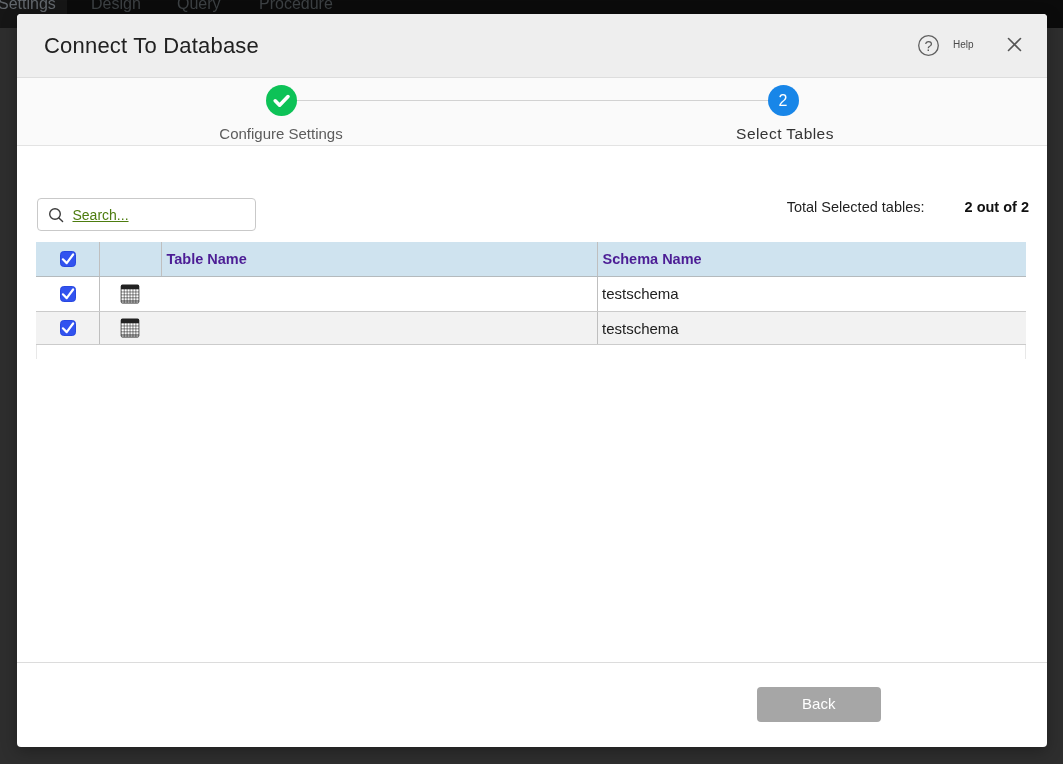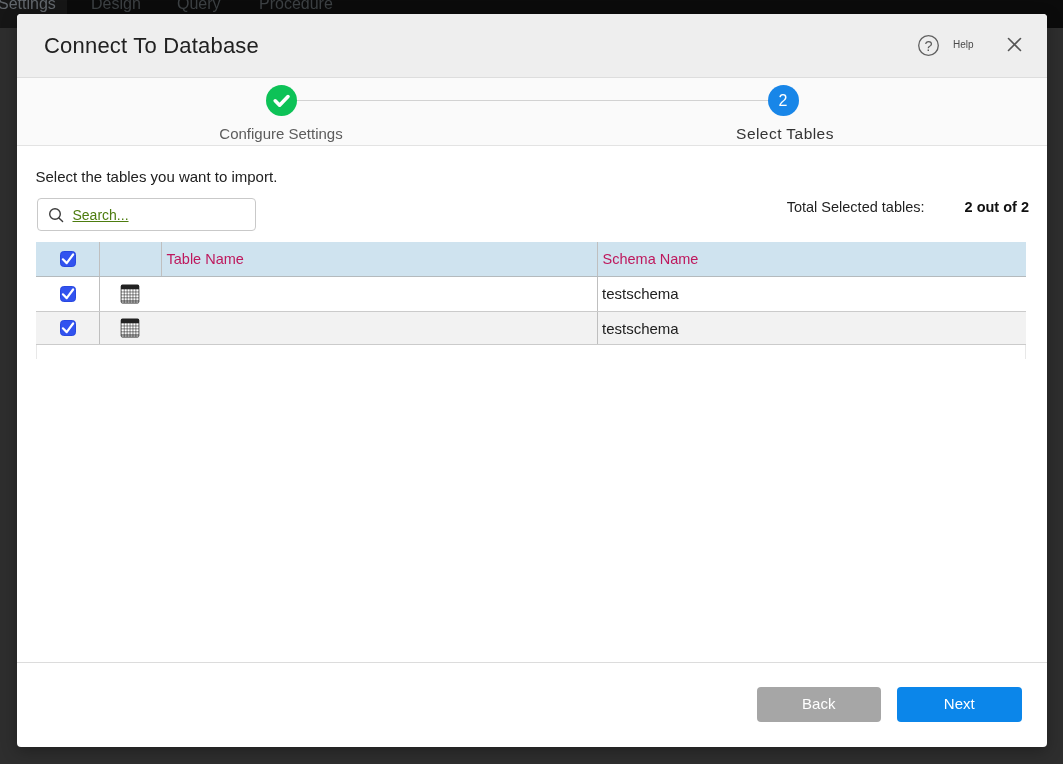--- a/index.html
+++ b/index.html
@@ -39,21 +39,21 @@
   .trow { position:relative; width:990px; }
   .th { height:34px; background:#cfe3ef; }
   .r1 { height:35px; background:#ffffff; border-top:1px solid #b4babd; }
   .r2 { height:34px; background:#f2f2f2; border-top:1px solid #cbcbcb; border-bottom:1px solid #cbcbcb; }
   .cell { position:absolute; top:0; bottom:0; }
   .csep { border-left:1px solid #bfbfbf; }
   .c1 { left:0; width:62.5px; }
   .c2 { left:62.5px; width:62px; }
   .c3 { left:124.5px; width:436px; }
   .c4 { left:560.5px; width:429.5px; }
-  .htext { font-size:14.5px; font-weight:normal; color:#be185d; line-height:34px; padding-left:5px; }
+  .htext { font-size:14.5px; font-weight:bold; color:#4c1d95; line-height:34px; padding-left:5px; }
   .btext { font-size:15px; color:#212121; line-height:34px; padding-left:4.5px; }
   .cbx { position:absolute; left:23.5px; top:50%; margin-top:-7.75px; }
   .ticon { position:absolute; left:20px; top:50%; margin-top:-10px; }
 
   .vedge { position:absolute; top:48px; height:69px; width:1px; background:rgba(0,0,0,0.09); }
   .fdivider { position:absolute; left:0; top:648px; width:1030px; height:1px; background:#dcdcdc; }
   .btn { position:absolute; top:673px; width:124.5px; height:34.5px; border-radius:4px; color:#ffffff; font-size:15px; text-align:center; line-height:34.5px; }
   .btn-back { left:739.5px; background:#a6a6a6; }
   .btn-next { left:880px; background:#0b86ea; }
 </style>
@@ -85,21 +85,20 @@
       <div class="scircle sc1">
         <svg width="31" height="31" viewBox="0 0 31 31">
           <path d="M9.2 15.8 L13.6 20.2 L22 11.6" fill="none" stroke="#ffffff" stroke-width="3.6" stroke-linecap="round" stroke-linejoin="round"></path>
         </svg>
       </div>
       <div class="scircle sc2">2</div>
       <div class="slabel sl1">Configure Settings</div>
       <div class="slabel sl2">Select Tables</div>
     </div>
 
-    <div class="prompt">Select the tables you want to import.</div>
 
     <div class="search">
       <svg width="17" height="17" viewBox="0 0 17 17">
         <circle cx="7" cy="7" r="5.3" fill="none" stroke="#3c3c3c" stroke-width="1.4"></circle>
         <path d="M10.9 10.9 L14.6 14.6" stroke="#3c3c3c" stroke-width="1.4" stroke-linecap="round"></path>
       </svg>
       <span class="ph">Search...</span>
     </div>
     <div class="total">Total Selected tables: <b>2 out of 2</b></div>
 
@@ -214,14 +213,13 @@
           </svg>
         </div>
         <div class="cell c4 csep">
           <div class="btext">testschema</div>
         </div>
       </div>
     </div>
 
     <div class="fdivider"></div>
     <div class="btn btn-back">Back</div>
-    <div class="btn btn-next">Next</div>
   </div>
 
 </body></html>

